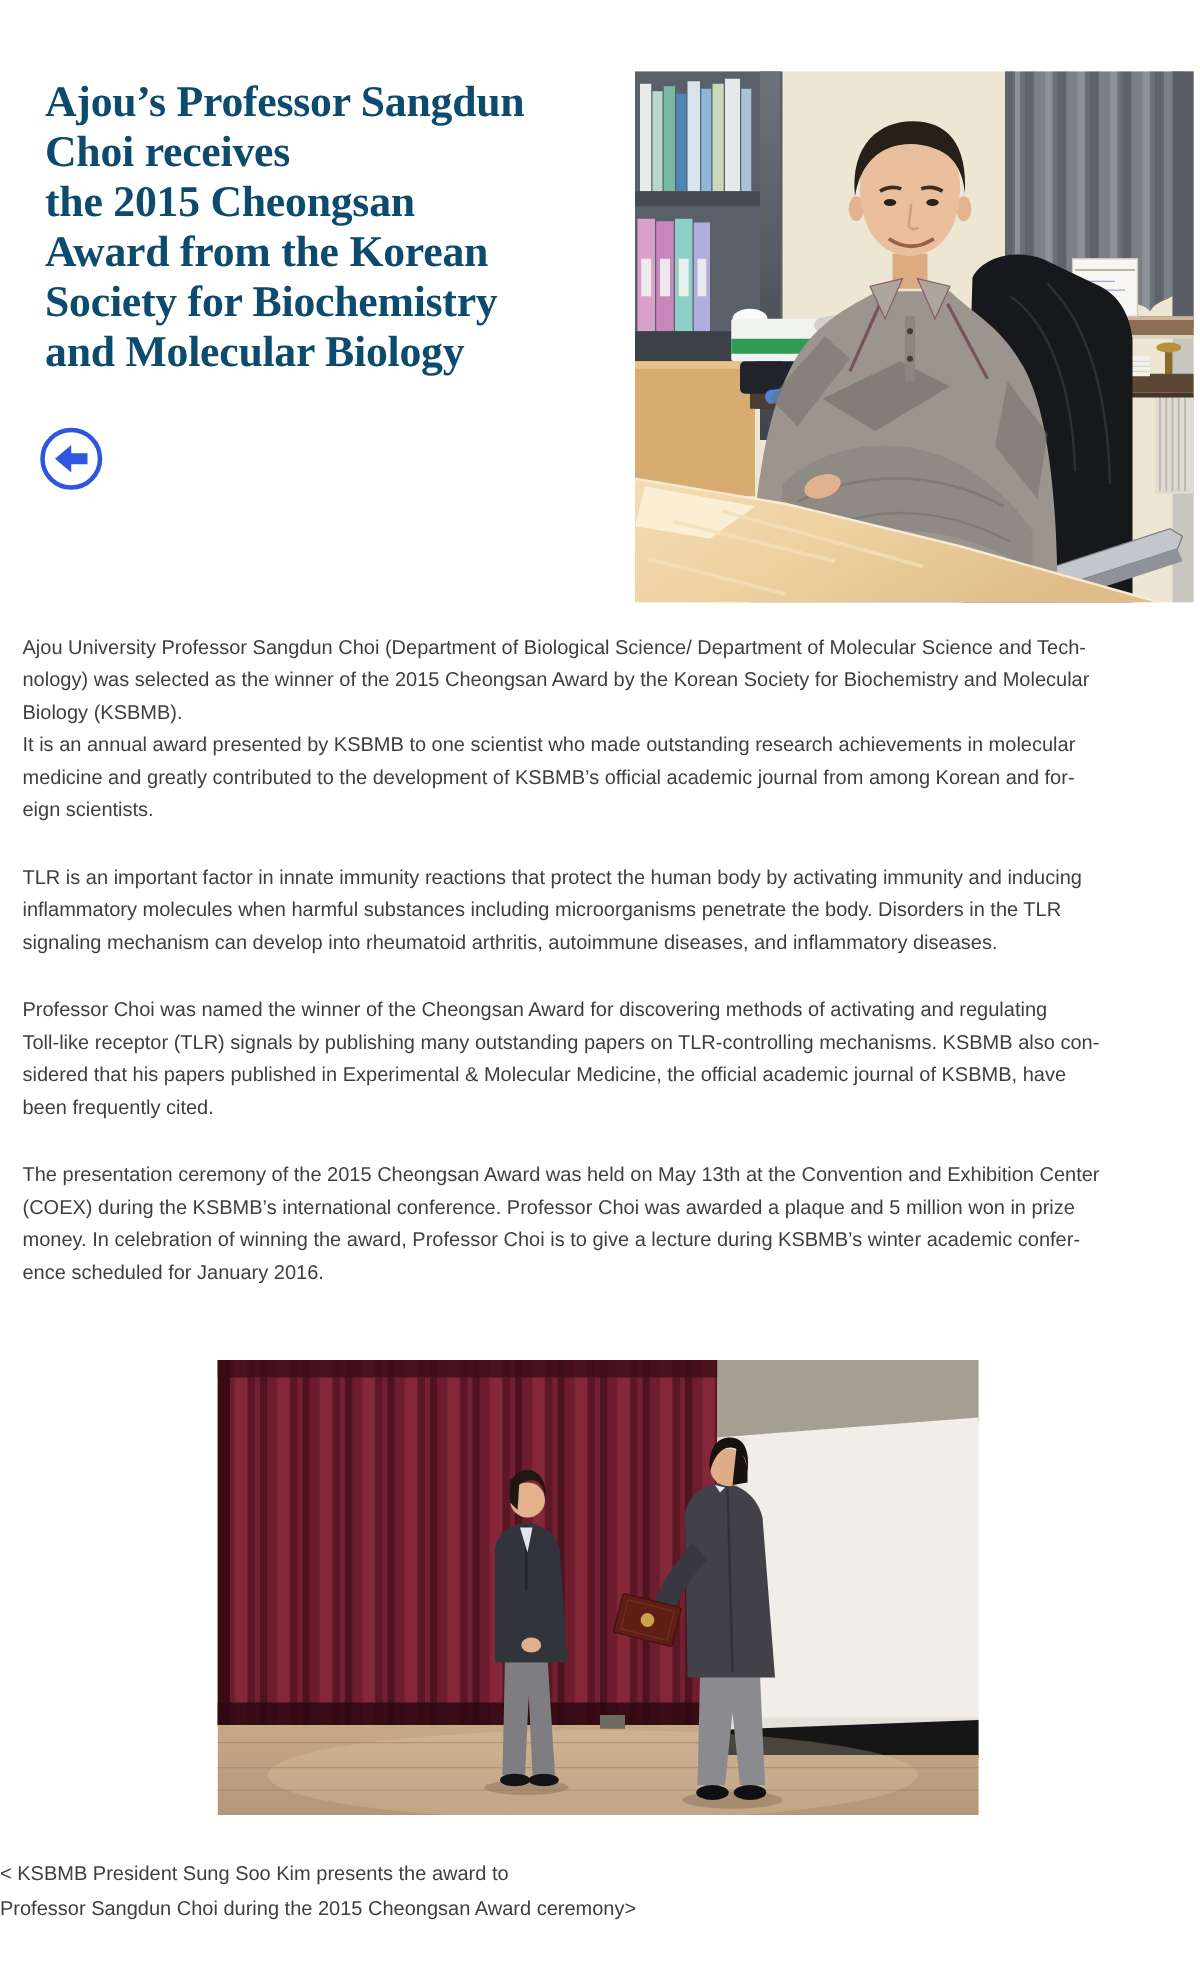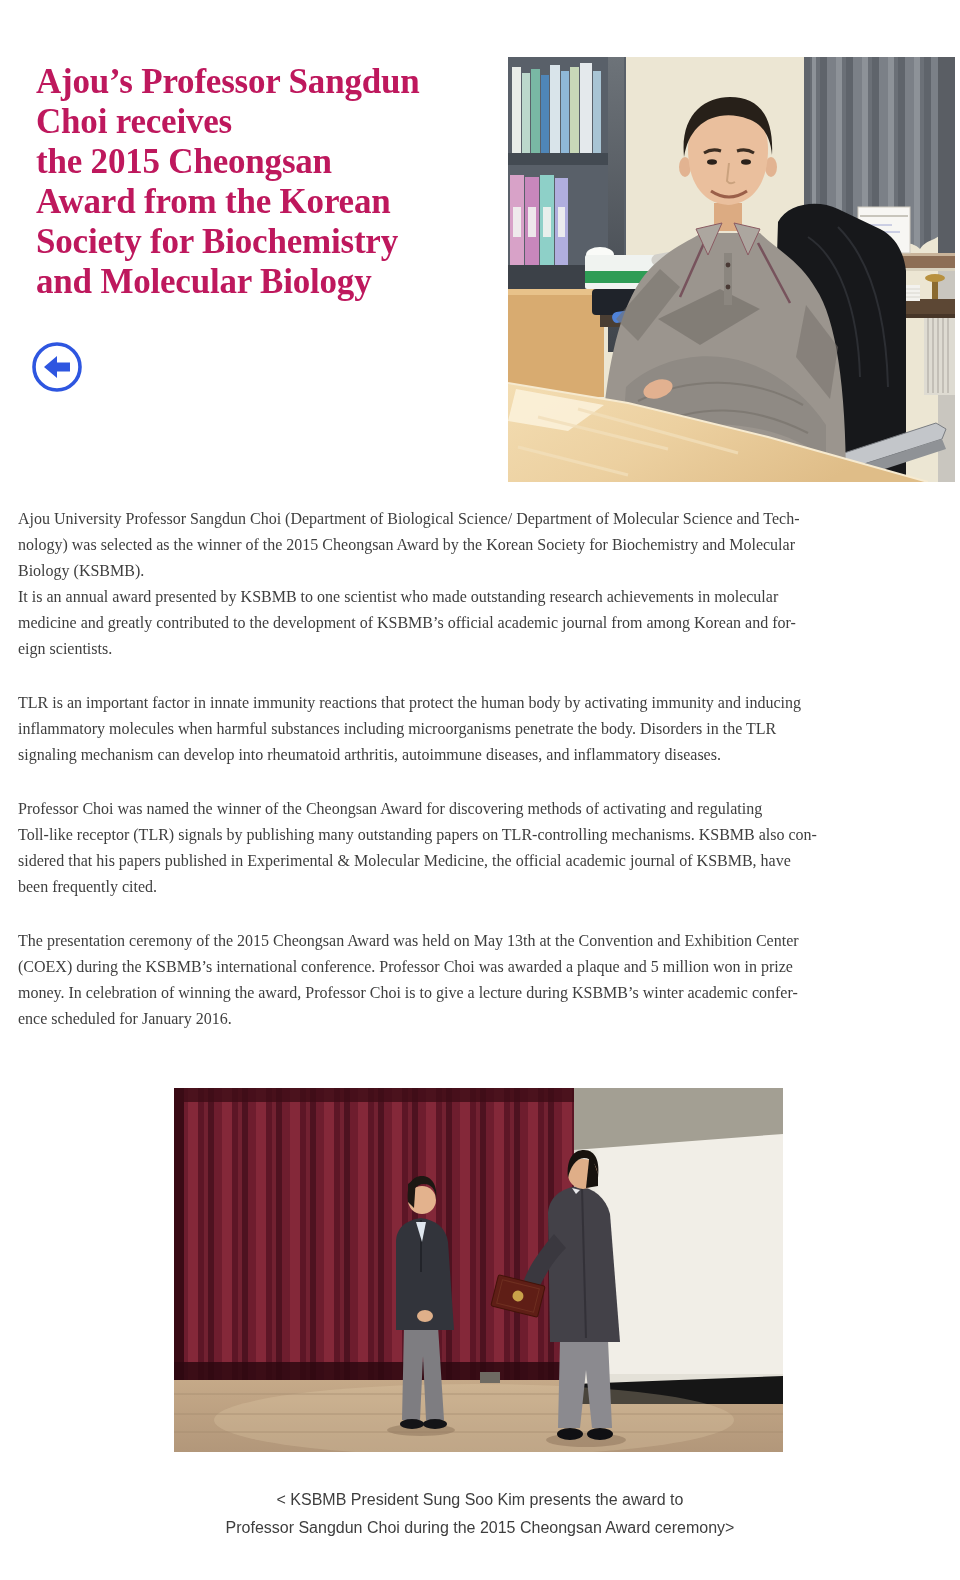--- a/index.html
+++ b/index.html
@@ -3,39 +3,39 @@
 <meta charset="utf-8">
 <style>
   html,body{margin:0;padding:0;}
   body{
     width:960px;height:1580px;position:relative;background:#ffffff;
     font-family:"Liberation Sans",sans-serif;color:#3e3e3e;overflow:hidden;
   }
   .headline{
     position:absolute;left:36px;top:62px;width:450px;margin:0;
     font-family:"Liberation Serif","DejaVu Serif",serif;
-    font-weight:700;font-size:35px;line-height:40px;color:#be185d;
+    font-weight:700;font-size:35px;line-height:40px;color:#0c4a6e;
     white-space:pre-line;letter-spacing:-0.2px;
   }
   .back-btn{
     position:absolute;left:31px;top:341px;width:52px;height:52px;
     background:none;border:none;padding:0;cursor:pointer;
   }
   .photo{position:absolute;margin:0;padding:0;}
   .photo svg{display:block;}
   .photo-office{left:508px;top:57px;width:447px;height:425px;}
   .photo-ceremony{left:174px;top:1088px;width:609px;height:364px;}
   .body-text{
     position:absolute;left:18px;top:506px;width:930px;
-    font-size:16px;line-height:26px;color:#3e3e3e;font-family:Liberation Serif, serif;
+    font-size:16px;line-height:26px;color:#3e3e3e;
   }
   .body-text p{margin:0 0 28px 0;white-space:pre-line;}
   .caption{
     position:absolute;left:0;top:1486px;width:960px;margin:0;
-    text-align:center;font-size:16px;line-height:28px;color:#3e3e3e;
+    text-align:left;font-size:16px;line-height:28px;color:#3e3e3e;
     white-space:pre-line;
   }
 </style>
 </head>
 <body>
 
 <h1 class="headline">Ajou’s Professor Sangdun
 Choi receives
 the 2015 Cheongsan
 Award from the Korean

